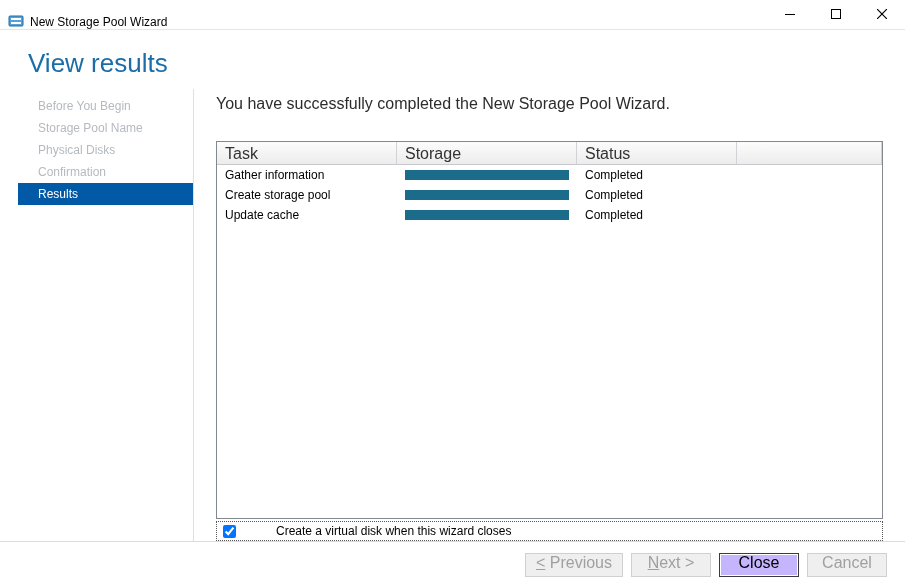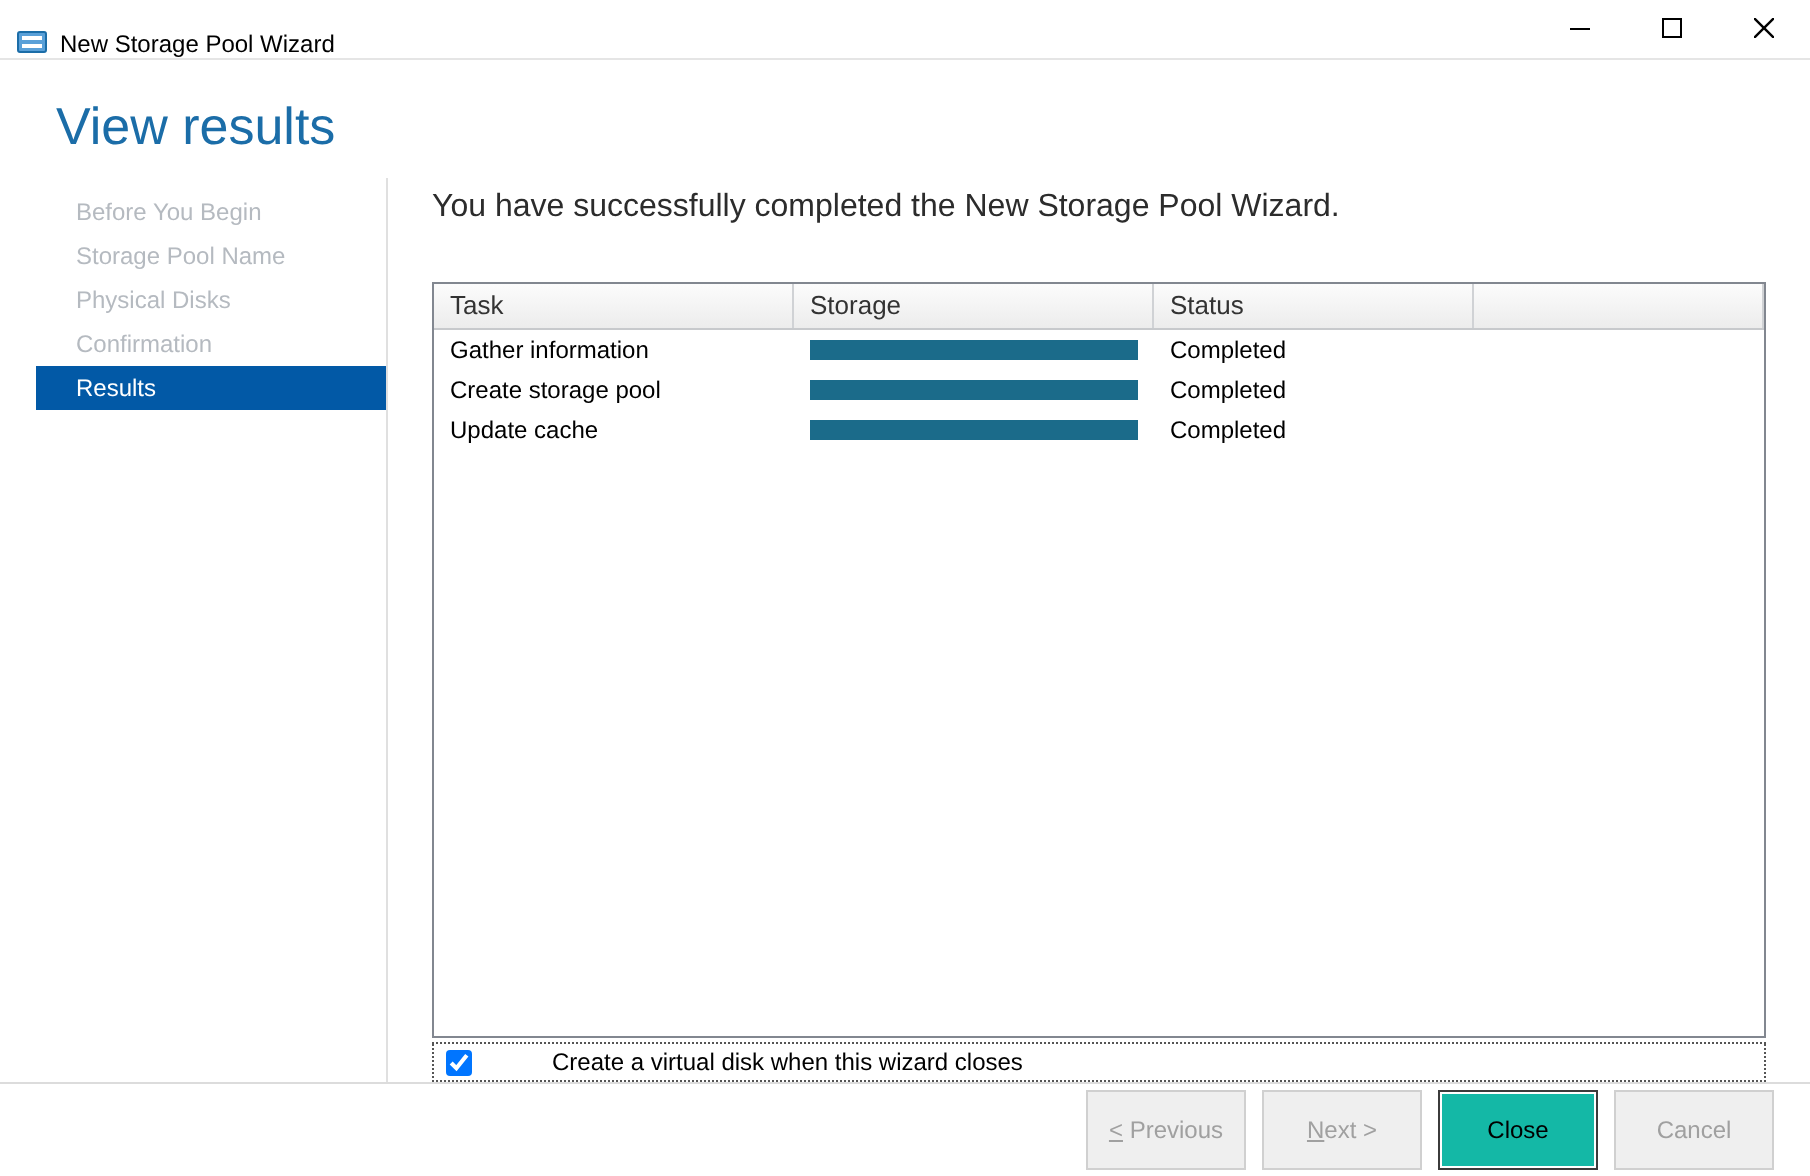--- a/index.html
+++ b/index.html
@@ -112,21 +112,21 @@
     overflow: hidden;
     display: flex;
     flex-direction: column;
     min-height: 0;
   }
   .grid-header {
     display: flex;
     height: 22px;
     background: linear-gradient(#fcfcfc, #ececec);
     border-bottom: 1px solid #c7c9cc;
-    font-size: 13px;
+    font-size: 16px;
     color: #333;
   }
   .grid-header .col {
     border-right: 1px solid #d0d2d5;
     padding: 3px 8px 0 8px;
     box-sizing: border-box;
   }
   .col-task   { width: 180px; }
   .col-prog   { width: 180px; }
   .col-status { width: 160px; }
@@ -177,39 +177,39 @@
     height: 46px;
     display: flex;
     align-items: center;
     justify-content: flex-end;
     padding: 0 18px;
     gap: 8px;
     background: #fff;
   }
   .btn {
     min-width: 80px;
-    height: 40px;
+    height: 24px;
     border: 1px solid #adadad;
     background: #e1e1e1;
     color: #000;
-    font-size: 12px;
+    font-size: 16px;
     padding: 0 10px;
     box-sizing: border-box;
     display: inline-flex;
-    align-items: center;
+    align-items: flex-start;
     justify-content: center;
   }
   .btn.disabled {
     color: #a0a0a0;
     background: #efefef;
     border-color: #d0d0d0;
   }
   .btn.primary {
     border: 1px solid #3b3b3b;
-    background: #14b8a6;
+    background: #c4b5fd;
     box-shadow: inset 0 0 0 1px #fff;
   }
   .underline-first::first-letter {
     text-decoration: underline;
   }
 </style>
 </head>
 <body>
 
 <div class="titlebar">

